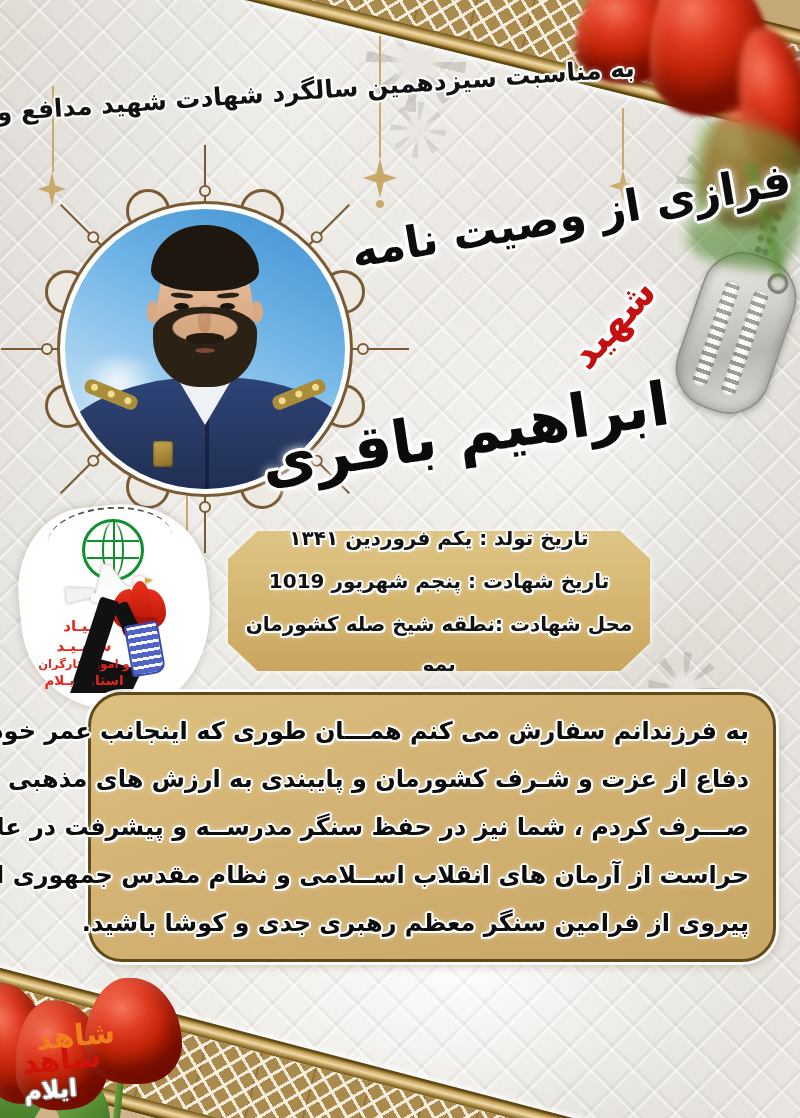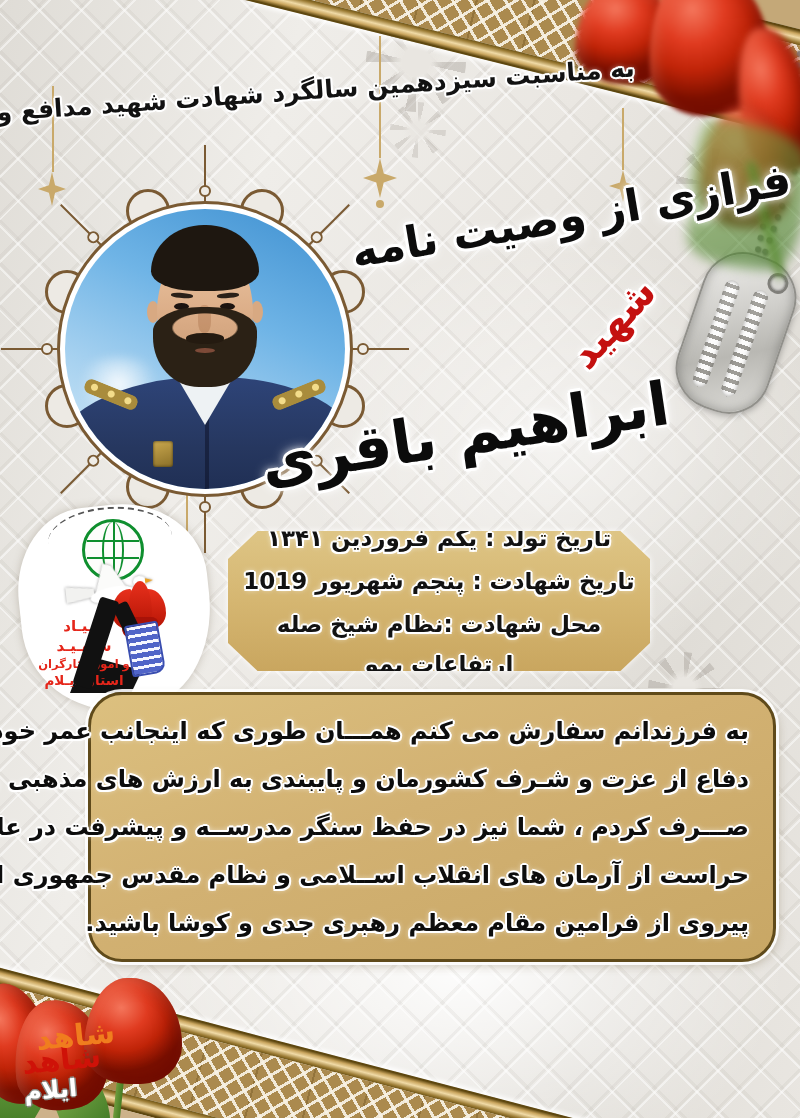--- a/index.html
+++ b/index.html
@@ -165,21 +165,21 @@
     border:2px solid #3a4eb0;background:repeating-linear-gradient(0deg,#5064c8 0 5px,#f5f6ff 5px 8px);}
   .logo-text{left:8px;top:112px;width:112px;direction:rtl;text-align:center;color:#e5261a;
     font-weight:700;line-height:1.32;}
   .lt1,.lt2{font-size:15px;} .lt3{font-size:11.5px;} .lt4{font-size:13.5px;}
   
   .info-wrap{left:228px;top:531px;width:422px;height:140px;z-index:10;
     filter:drop-shadow(0 0 3px rgba(255,255,255,.95));}
   .info-box{width:100%;height:100%;display:flex;flex-direction:column;justify-content:center;gap:3px;
     background:linear-gradient(180deg,#dec585 0%,#d5b671 50%,#c9a65f 100%);
     clip-path:polygon(7% 0,93% 0,100% 20%,100% 80%,93% 100%,7% 100%,0 80%,0 20%);}
-  .info-line{direction:rtl;text-align:center;font-size:23px;font-weight:700;color:#121212;line-height:40px;}
+  .info-line{direction:rtl;text-align:center;font-size:20px;font-weight:700;color:#121212;line-height:40px;}
   
   .will-box{left:88px;top:692px;width:688px;height:270px;z-index:10;box-sizing:border-box;
     background:linear-gradient(160deg,#dcc07f 0%,#d2b172 45%,#c8a765 100%);
     border:3px solid #5f4a1a;border-radius:34px;padding:22px 24px;
     box-shadow:0 0 0 3px rgba(255,255,255,.9),2px 4px 10px rgba(100,80,40,.3);
     display:flex;flex-direction:column;justify-content:space-between;}
   .will-line{direction:rtl;text-align:center;white-space:nowrap;font-size:24px;font-weight:700;color:#0d0d0d;}
   
   .wm{left:14px;top:1016px;width:140px;height:102px;}
   .wm-orange{position:absolute;left:22px;top:2px;font-size:30px;font-weight:700;color:#f07d1e;
@@ -320,30 +320,30 @@
       <div class="lt2" dir="rtl">شـهـیـد</div>
       <div class="lt3" dir="rtl">و امور ایثارگران</div>
       <div class="lt4" dir="rtl">استان ایـلام</div>
     </div>
   </div>
 
   <div class="abs info-wrap">
     <div class="info-box">
       <div class="info-line ow" dir="rtl">تاریخ تولد : یکم فروردین ۱۳۴۱</div>
       <div class="info-line ow" dir="rtl">تاریخ شهادت : پنجم شهریور 1019</div>
-      <div class="info-line ow" dir="rtl">محل شهادت :نظام شیخ صله ارتفاعات بمو</div>
+      <div class="info-line ow" dir="rtl">محل شهادت :نطقه شیخ صله کشورمان بمو</div>
     </div>
   </div>
 
   <div class="abs will-box">
     <div class="will-line ow" dir="rtl">به فرزندانم سفارش می کنم همـــان طوری که اینجانب عمر خود را در راه</div>
     <div class="will-line ow" dir="rtl">دفاع از عزت و شـرف کشورمان و پایبندی به ارزش های مذهبی و اعتقادی</div>
     <div class="will-line ow" dir="rtl">صـــرف کردم ، شما نیز در حفظ سنگر مدرســه و پیشرفت در علم و دانش و</div>
     <div class="will-line ow" dir="rtl">حراست از آرمان های انقلاب اســلامی و نظام مقدس جمهوری اسلامی و</div>
-    <div class="will-line ow" dir="rtl">پیروی از فرامین مقام معظم رهبری جدی و کوشا باشید.</div>
+    <div class="will-line ow" dir="rtl">پیروی از فرامین سنگر معظم رهبری جدی و کوشا باشید.</div>
   </div>
 
   <div class="abs stem z6" style="left:116px;top:1058px;height:62px;transform:rotate(6deg);"></div>
   <div class="abs stem z6" style="left:68px;top:1082px;height:40px;transform:rotate(-12deg);"></div>
   <div class="abs stem z6" style="left:30px;top:1068px;height:52px;transform:rotate(14deg);"></div>
   <div class="abs leaf z6" style="left:-10px;top:1038px;width:60px;height:92px;transform:rotate(18deg);"></div>
   <div class="abs leaf z6" style="left:56px;top:1076px;width:52px;height:62px;transform:rotate(-28deg);"></div>
   <div class="abs tulip z6" style="left:-22px;top:982px;width:74px;height:122px;transform:rotate(-14deg);"></div>
   <div class="abs tulip z6" style="left:14px;top:1000px;width:92px;height:110px;transform:rotate(-6deg);"></div>
   <div class="abs tulip z6" style="left:84px;top:978px;width:98px;height:106px;"></div>

